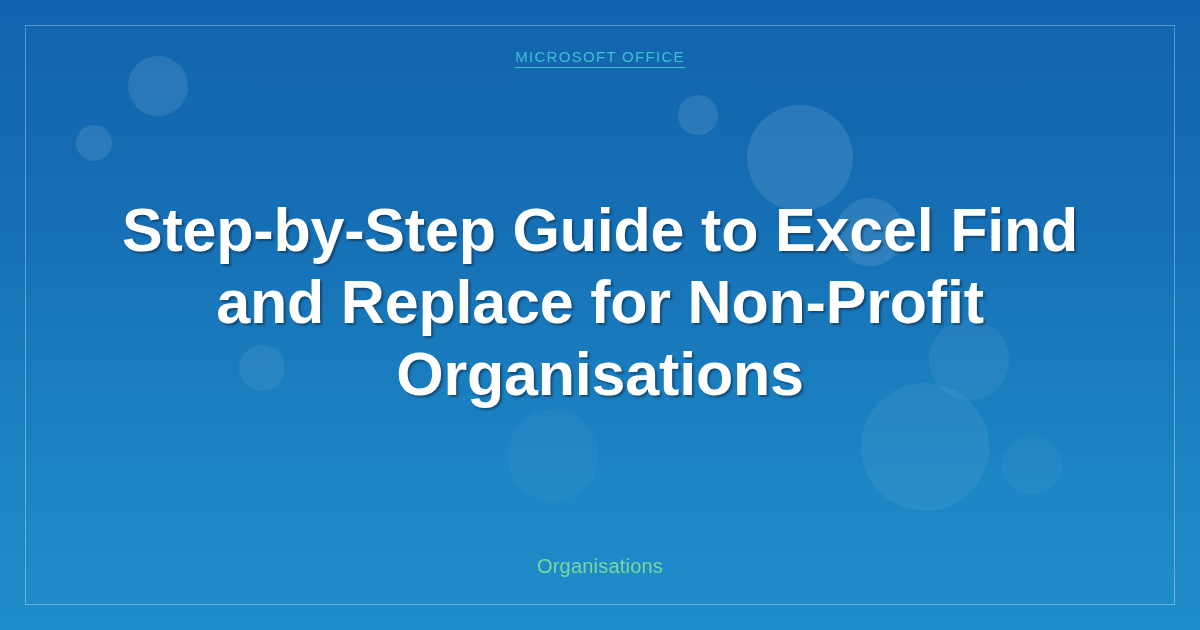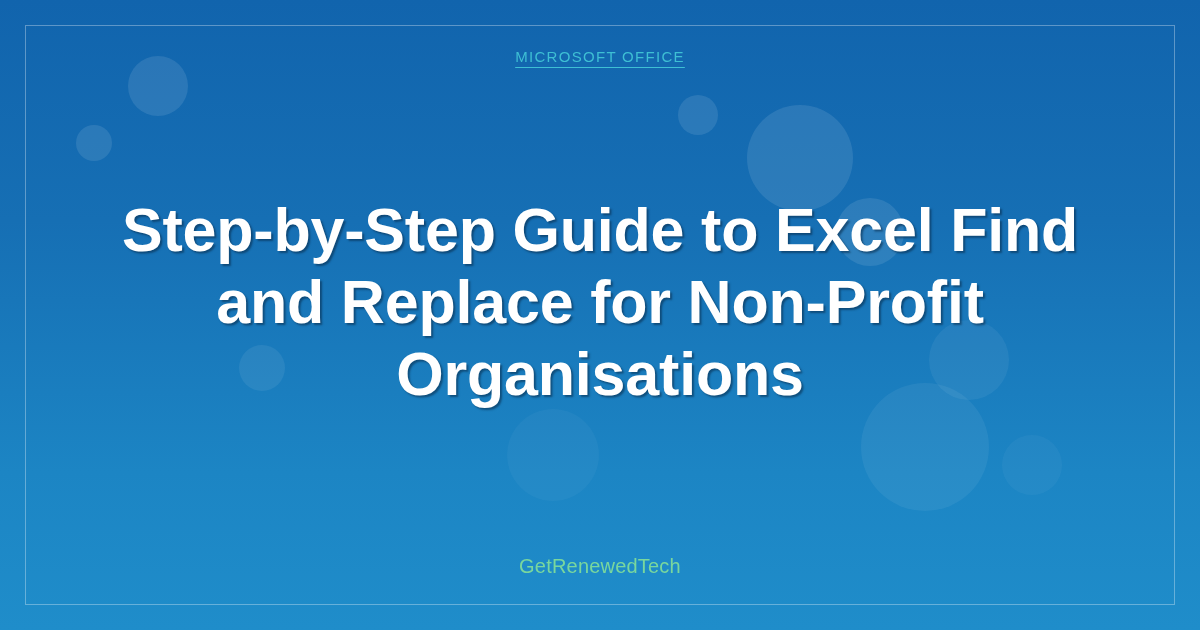--- a/index.html
+++ b/index.html
@@ -118,16 +118,16 @@
   <div class="frame"></div>
 
   <div class="content">
 
     <div class="eyebrow">MICROSOFT OFFICE</div>
 
     <div class="title-wrap">
       <h1 class="title">Step-by-Step Guide to Excel Find and Replace for Non-Profit Organisations</h1>
     </div>
 
-    <div class="footer">GetRenewedTech</div>
+    <div class="footer">Organisations</div>
 
   </div>
 </div>
 
 </body></html>

